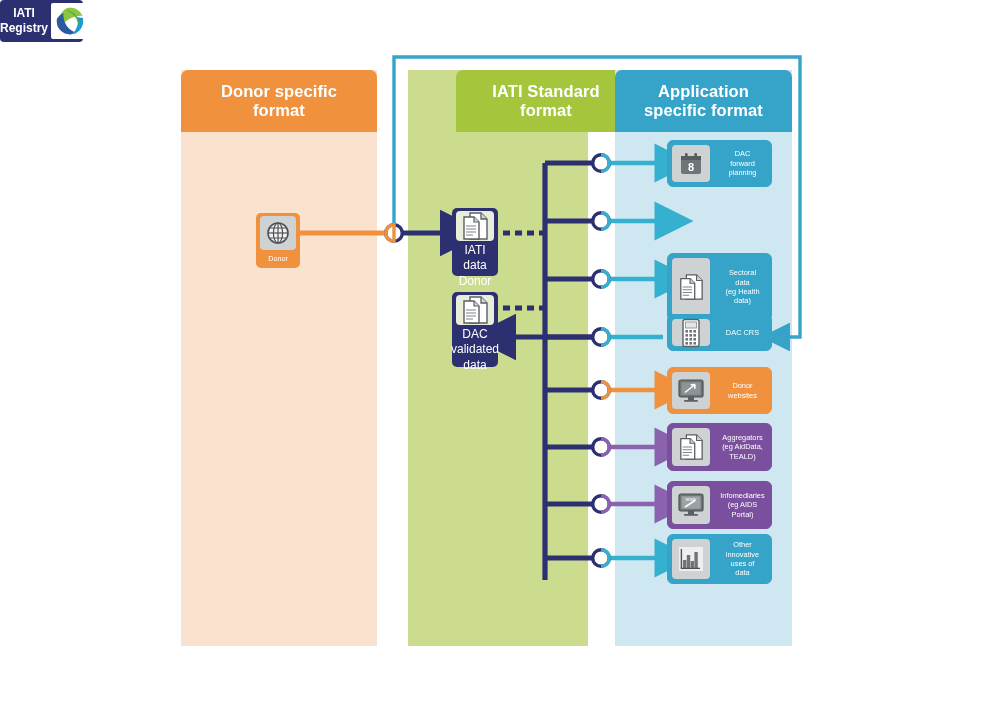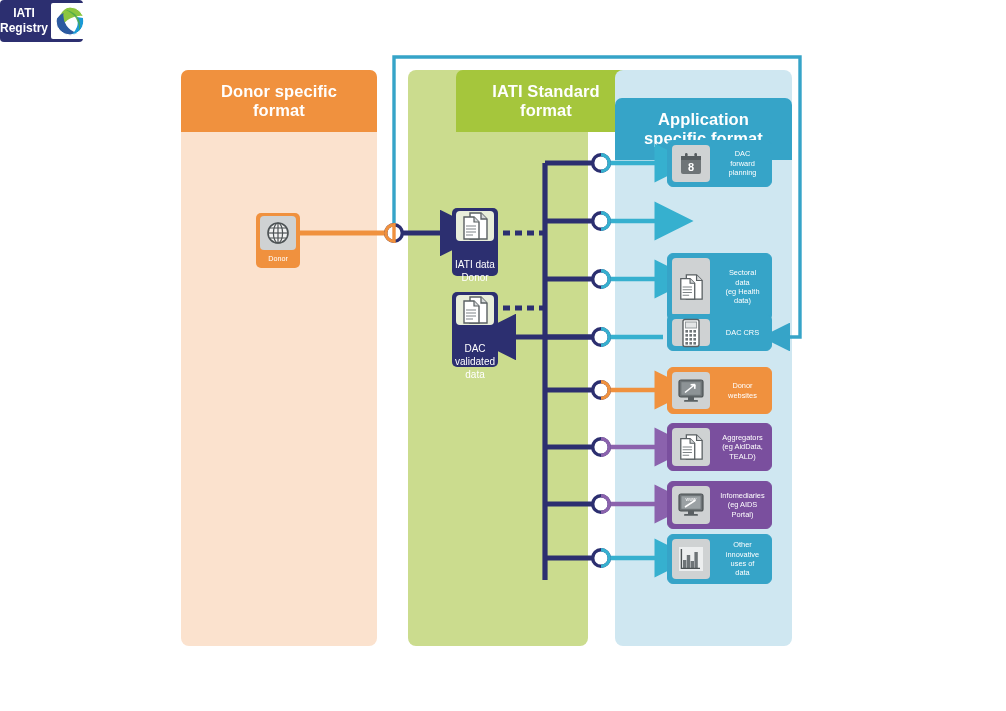--- a/index.html
+++ b/index.html
@@ -4,34 +4,34 @@
 <style>
   html,body{margin:0;padding:0;background:#ffffff;}
   body{
     width:1006px;height:711px;position:relative;overflow:hidden;
     font-family:"Liberation Sans","DejaVu Sans",sans-serif;
     -webkit-font-smoothing:antialiased;
   }
   #stage{position:absolute;left:0;top:0;width:1006px;height:711px;}
 
   
-  .column{position:absolute;border-radius:8px;}
+  .column{position:absolute;border-radius:0;}
   .col-head{
     position:absolute;left:0;top:0;width:100%;
     display:flex;align-items:center;justify-content:center;
     border-radius:7px 7px 0 0;
     color:#ffffff;font-weight:bold;text-align:center;
     font-size:16.5px;line-height:1.18;letter-spacing:.1px;
   }
   #col-donor{left:181px;top:70px;width:196px;height:576px;background:#fbe2ce;}
   #col-donor .col-head{height:62px;background:#f0913e;}
   #col-iati{left:408px;top:70px;width:180px;height:576px;background:#cbdc8e;}
   #col-iati .col-head{height:62px;background:#a5c63c;margin-left:48px;}
   #col-app{left:615px;top:70px;width:177px;height:576px;background:#cfe7f1;}
-  #col-app .col-head{height:62px;background:#36a4c8;margin-top:28px;}
+  #col-app .col-head{height:62px;background:#36a4c8;}
 
   
   #wires{position:absolute;left:0;top:0;width:1006px;height:711px;pointer-events:none;}
 
   
   .node{
     position:absolute;border-radius:6px;display:flex;align-items:stretch;
     box-sizing:border-box;
   }
   .node .ico{
@@ -55,21 +55,21 @@
     border-radius:5px;flex-direction:column;
   }
   #node-donor .ico{width:36px;min-width:36px;height:34px;margin:3px auto 0;}
   #node-donor .lbl{flex:none;height:18px;font-size:7.2px;padding:0;}
 
   
   .doc-node{
     left:452px;width:46px;background:#2c2f70;border-radius:5px;flex-direction:column;
   }
   .doc-node .ico{width:38px;min-width:38px;height:38px;margin:3px auto 0;background:#e9eedb;}
-  .doc-node .lbl{flex:none;font-size:10px;padding:18px 1px 3px;}
+  .doc-node .lbl{flex:none;font-size:12px;padding:2px 1px 3px;}
   #node-iatidata{top:208px;height:68px;}
   #node-dacval{top:292px;height:75px;}
 
   
   #node-registry{
     left:483px;top:578px;width:83px;height:42px;background:#2c2f70;border-radius:4px;
     display:flex;align-items:stretch;
   }
   #node-registry .reg-lbl{
     flex:1;display:flex;align-items:center;justify-content:center;

